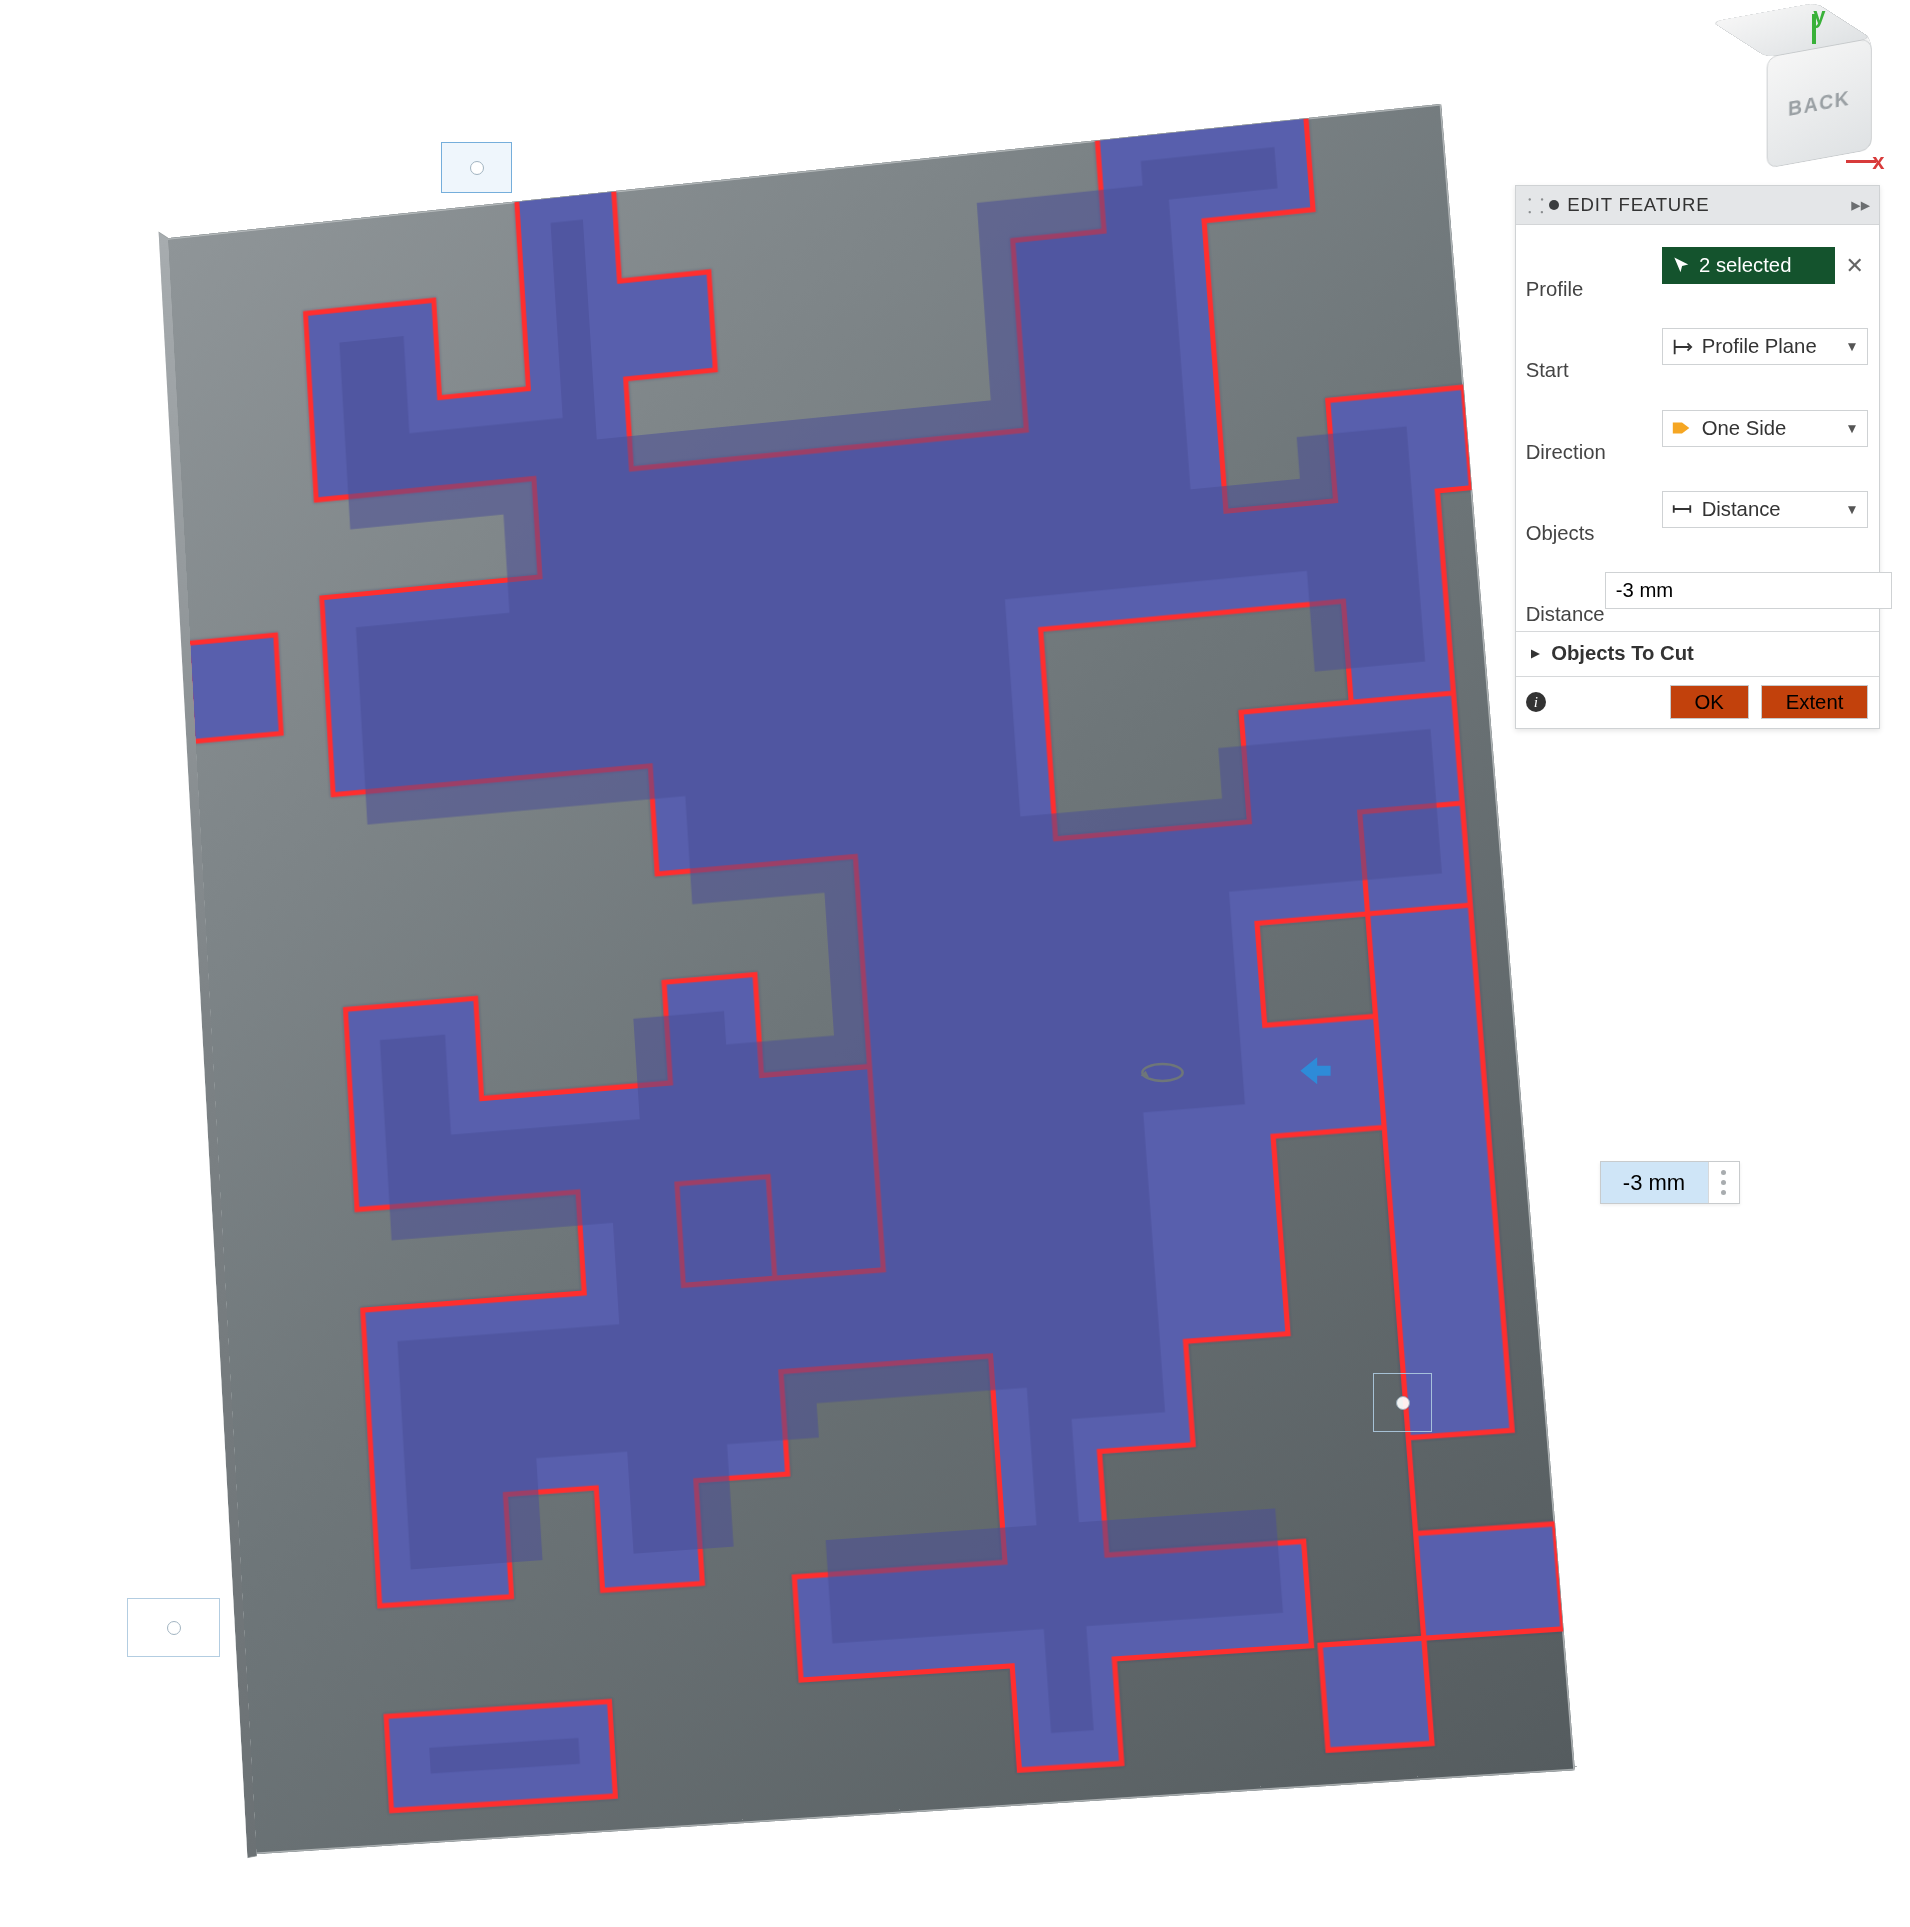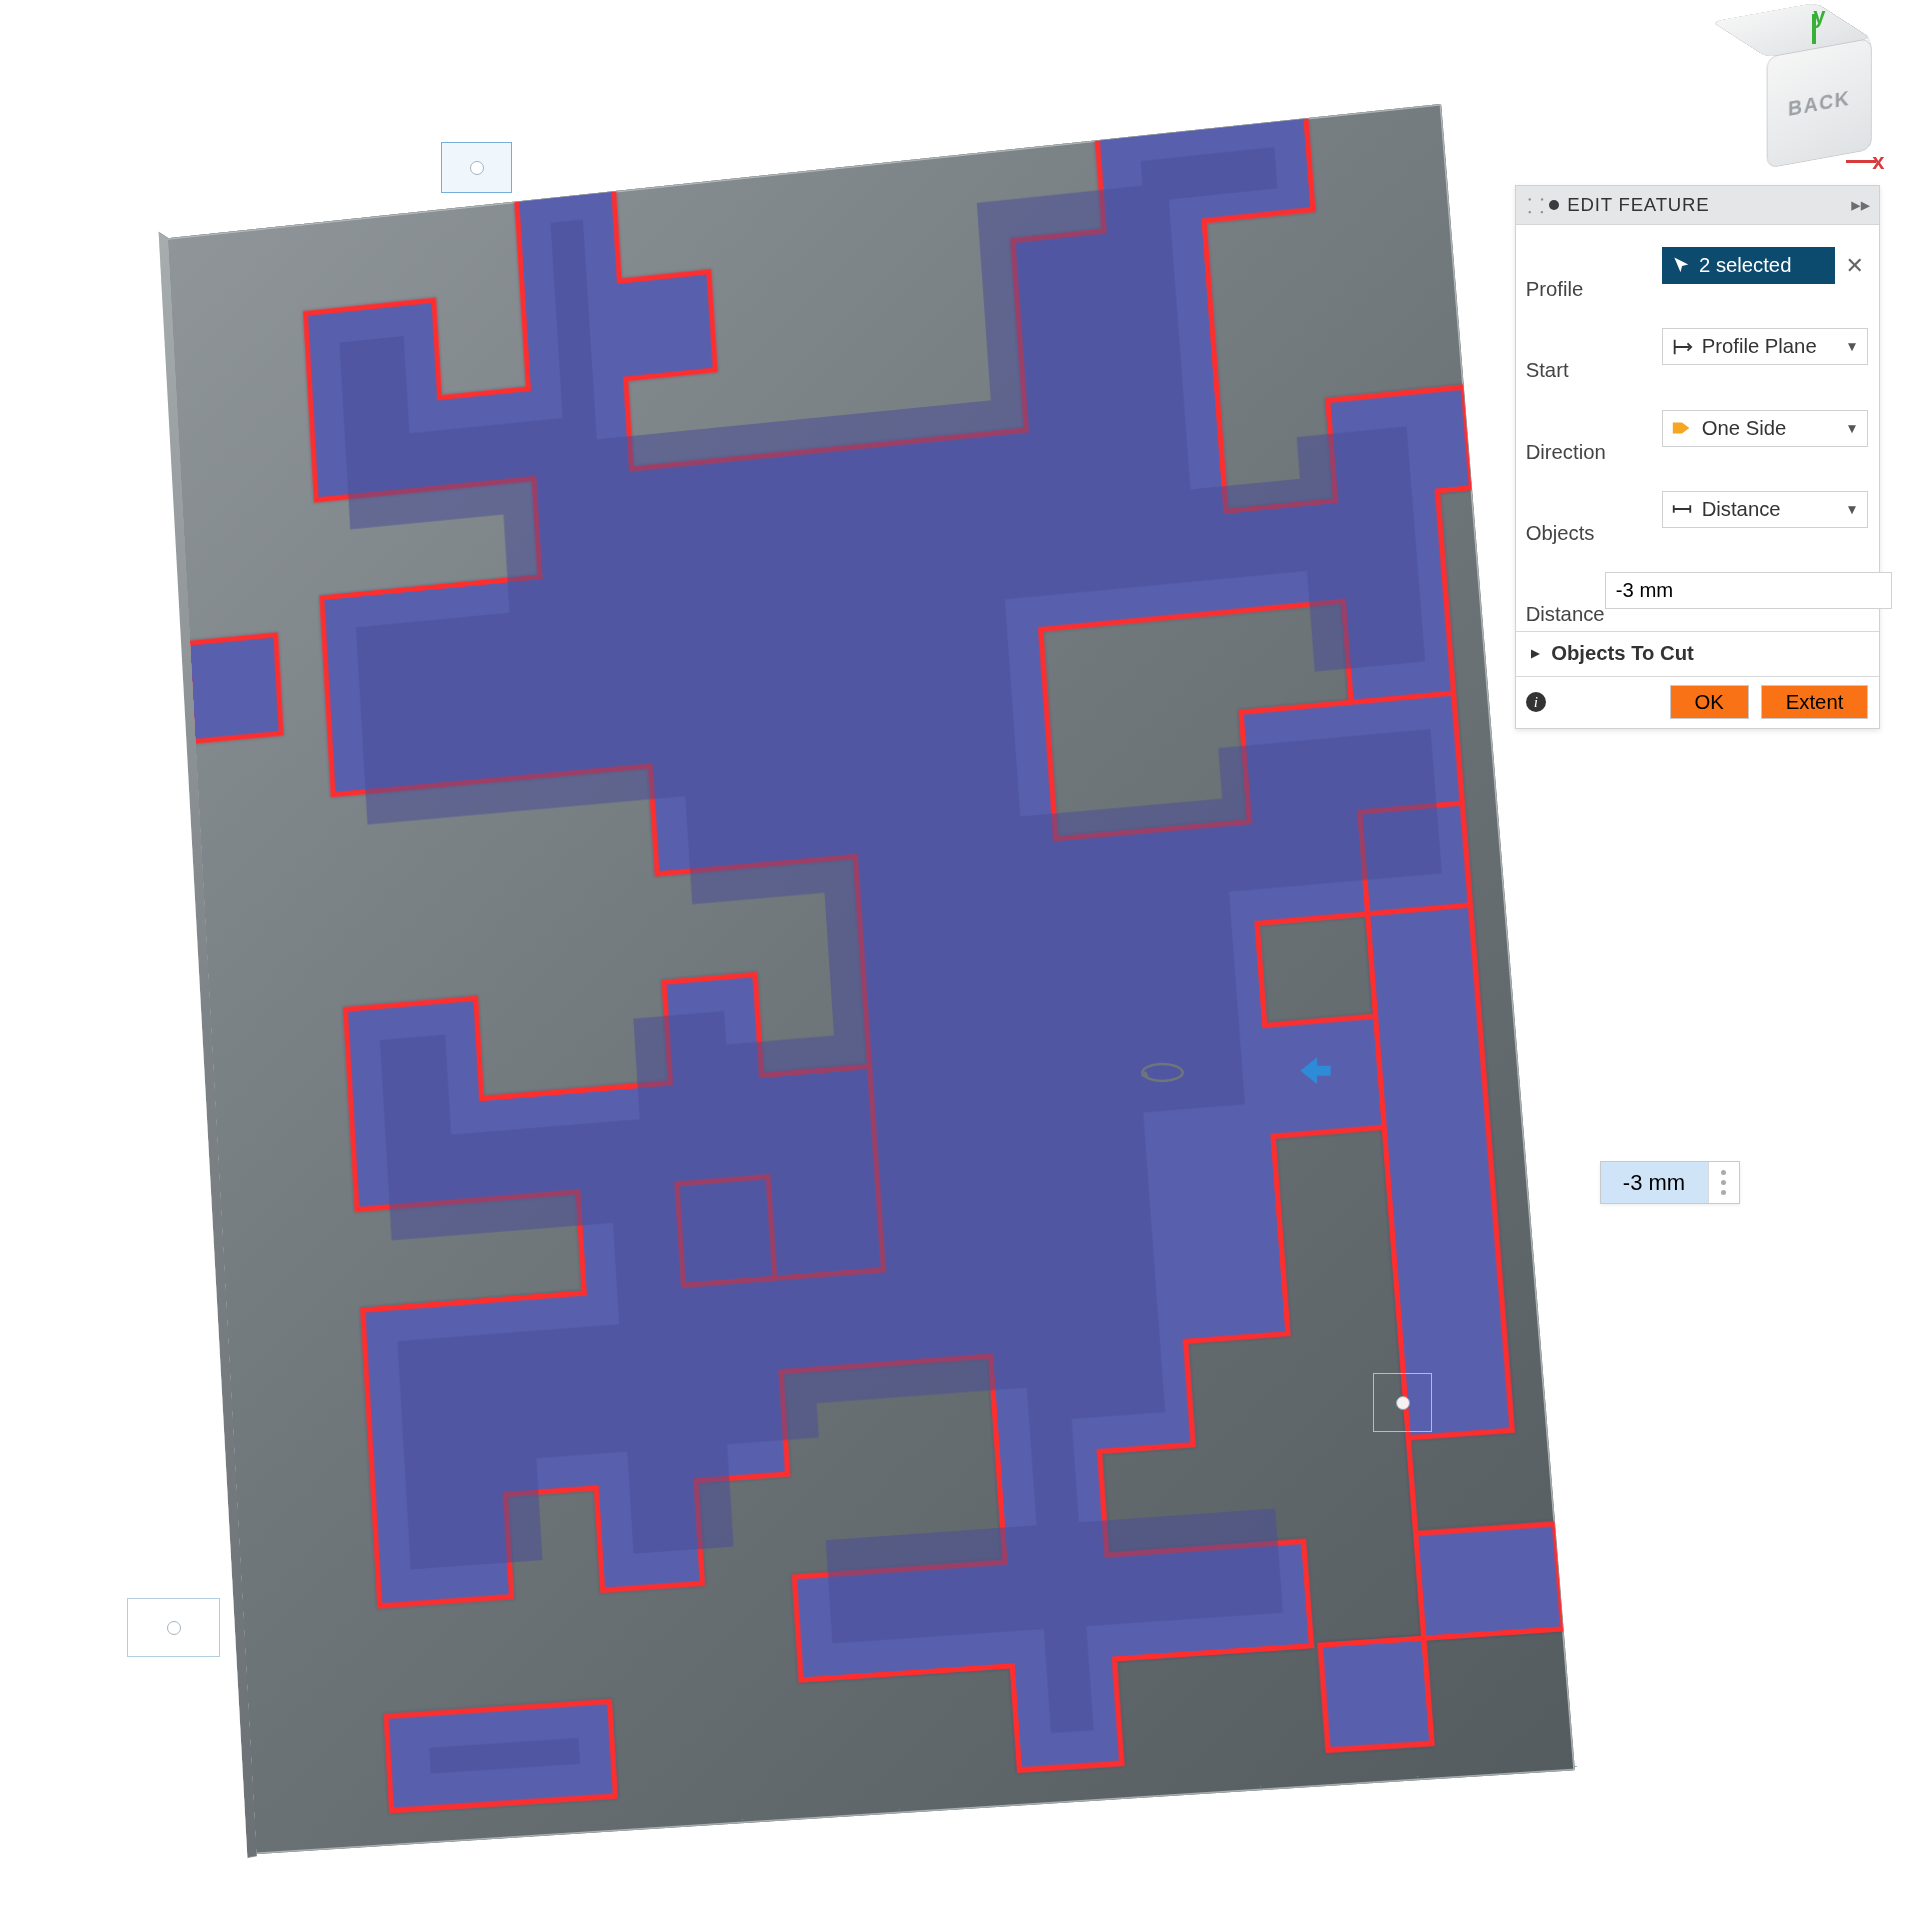--- a/index.html
+++ b/index.html
@@ -214,21 +214,21 @@
   .panel-input{
     flex:1; height:37px;
     border:0.8px solid #cfd2d4;
     background:#fff;
     padding:0 10.2px; box-sizing:border-box;
     font:inherit; outline:none;
   }
 
   .profile-chip{
     flex:1; height:37px;
-    background:#0c4a6e;
+    background:#14532d;
     color:#fff;
     display:flex; align-items:center;
     padding:0 10.2px; box-sizing:border-box;
     gap:8.5px;
     position:relative;
   }
   .profile-chip .cursor-ico{
     width:18.6px;height:18.6px;
   }
   .profile-close{
@@ -260,21 +260,21 @@
     background:#333;color:#fff;
     display:flex;align-items:center;justify-content:center;
     font-family: Georgia, serif;
     font-style:italic;
     font-size:15.3px;
   }
   .btn{
     height:34px;
     padding:0 24px;
     border:0.8px solid #c7c9cb;
-    background:#f97316;
+    background:#c2410c;
     cursor:pointer;
     font:inherit;
   }
 
   
   svg{ display:block; }
 </style>
 </head>
 <body>
 

